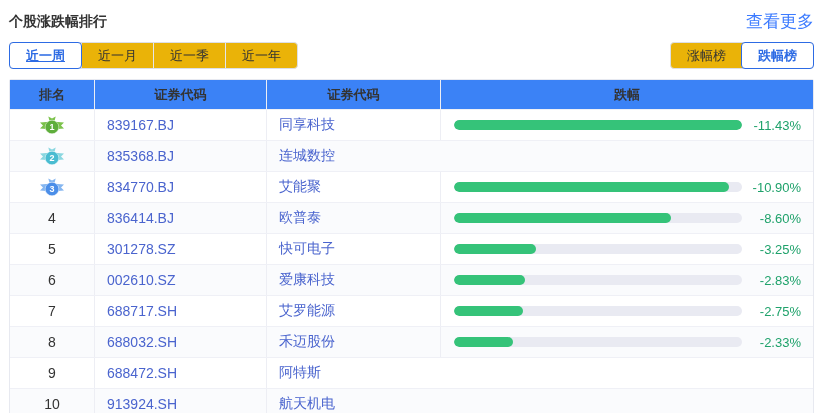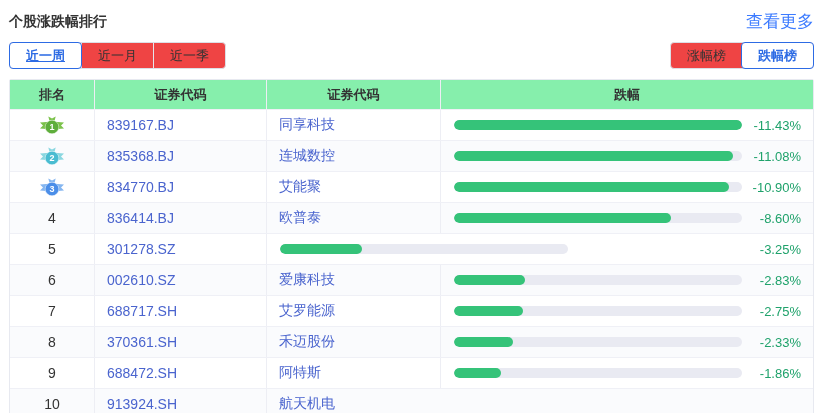--- a/index.html
+++ b/index.html
@@ -12,35 +12,35 @@
   }
   
   .hdr {
     display: flex; justify-content: space-between; align-items: center;
     padding: 2px 0 9px 0;
   }
   .title { font-size: 14px; font-weight: bold; color: #333; }
   .more { font-size: 17px; color: #3C7BFF; text-decoration: none; cursor: pointer; }
   
   .toolbar { display: flex; justify-content: space-between; align-items: center; margin-bottom: 10px; }
-  .seg { display: flex; border: 1px solid #DCDFE6; border-radius: 4px; background: #ef4444; }
+  .seg { display: flex; border: 1px solid #DCDFE6; border-radius: 4px; background: #eab308; }
   .seg-item {
     padding: 0 16px; line-height: 25px; font-size: 13px; color: #333;
     border-left: 1px solid #E4E6EC; cursor: pointer; white-space: nowrap;
   }
   .seg-item:first-child { border-left: none; }
   .seg-item.active {
     border: 1px solid #2D6BE4; border-radius: 4px; color: #2D6BE4;
     font-weight: bold; margin: -1px; position: relative; z-index: 1; background: #fff;
   }
   .seg.period .seg-item.active { text-decoration: underline; }
   
   .tbl { border: 1px solid #E7E9F0; border-radius: 2px; }
   .trow { display: flex; align-items: stretch; }
-  .thead { background: #86efac; }
+  .thead { background: #3b82f6; }
   .thead .cell { font-weight: bold; font-size: 13px; color: #333; height: 29px; line-height: 29px; }
   .tbody .trow { height: 31px; border-top: 1px solid #EFF0F6; }
   .tbody .trow:nth-child(even) { background: #FAFBFD; }
   .cell { display: flex; align-items: center; border-right: 1px solid #EDEEF4; }
   .cell:last-child { border-right: none; }
   .c-rank  { flex: 0 0 85px;  justify-content: center; }
   .c-code  { flex: 0 0 172px; padding-left: 12px; }
   .c-name  { flex: 0 0 174px; padding-left: 12px; }
   .c-bar   { flex: 1 1 auto;  padding: 0 12px 0 13px; }
   .thead .c-rank, .thead .c-code, .thead .c-name, .thead .c-bar { justify-content: center; padding: 0; }
@@ -64,20 +64,21 @@
 <div class="hdr">
   <span class="title">个股涨跌幅排行</span>
   <a class="more">查看更多</a>
 </div>
 
 <div class="toolbar">
   <div class="seg period">
     <div class="seg-item active">近一周</div>
     <div class="seg-item">近一月</div>
     <div class="seg-item">近一季</div>
+    <div class="seg-item">近一年</div>
   </div>
   <div class="seg board">
     <div class="seg-item">涨幅榜</div>
     <div class="seg-item active">跌幅榜</div>
   </div>
 </div>
 
 <div class="tbl">
   <div class="trow thead">
     <div class="cell c-rank">排名</div>
@@ -121,26 +122,20 @@
         <text x="12" y="14.2" text-anchor="middle">2</text>
       </svg>
 
     </div>
     <div class="cell c-code">
           <span class="code">835368.BJ</span>
         </div>
     <div class="cell c-name">
           <span class="name">连城数控</span>
         </div>
-    <div class="cell c-bar">
-      <div class="bar-track">
-        <div class="bar-fill" style="width: 96.9%;"></div>
-      </div>
-      <span class="pct">-11.08%</span>
-    </div>
   </div>
 
   <div class="trow">
     <div class="cell c-rank">
       <svg class="medal medal-3" viewBox="0 0 24 19">
         <polygon class="wing" points="0,6.5 9.5,5.8 9.5,13.2 0,12.5 3,9.5"></polygon>
         <polygon class="wing" points="24,6.5 14.5,5.8 14.5,13.2 24,12.5 21,9.5"></polygon>
         <path class="wing" d="M8.3,0.5 L12,2.6 L15.7,0.5 L14.6,4.6 L9.4,4.6 Z"></path>
         <circle class="core" cx="12" cy="11" r="6.8" stroke="#ffffff" stroke-opacity="0.55" stroke-width="0.8"></circle>
         <text x="12" y="14.2" text-anchor="middle">3</text>
@@ -181,20 +176,23 @@
   </div>
 
   <div class="trow">
     <div class="cell c-rank">
 
       <span class="rank-num">5</span>
     </div>
     <div class="cell c-code">
           <span class="code">301278.SZ</span>
         </div>
+    <div class="cell c-name">
+          <span class="name">快可电子</span>
+        </div>
     <div class="cell c-bar">
       <div class="bar-track">
         <div class="bar-fill" style="width: 28.4%;"></div>
       </div>
       <span class="pct">-3.25%</span>
     </div>
   </div>
 
   <div class="trow">
     <div class="cell c-rank">
@@ -233,21 +231,21 @@
       <span class="pct">-2.75%</span>
     </div>
   </div>
 
   <div class="trow">
     <div class="cell c-rank">
 
       <span class="rank-num">8</span>
     </div>
     <div class="cell c-code">
-          <span class="code">370361.SH</span>
+          <span class="code">688032.SH</span>
         </div>
     <div class="cell c-name">
           <span class="name">禾迈股份</span>
         </div>
     <div class="cell c-bar">
       <div class="bar-track">
         <div class="bar-fill" style="width: 20.4%;"></div>
       </div>
       <span class="pct">-2.33%</span>
     </div>
@@ -257,26 +255,20 @@
     <div class="cell c-rank">
 
       <span class="rank-num">9</span>
     </div>
     <div class="cell c-code">
           <span class="code">688472.SH</span>
         </div>
     <div class="cell c-name">
           <span class="name">阿特斯</span>
         </div>
-    <div class="cell c-bar">
-      <div class="bar-track">
-        <div class="bar-fill" style="width: 16.3%;"></div>
-      </div>
-      <span class="pct">-1.86%</span>
-    </div>
   </div>
 
   <div class="trow">
     <div class="cell c-rank">
 
       <span class="rank-num">10</span>
     </div>
     <div class="cell c-code">
           <span class="code">913924.SH</span>
         </div>

